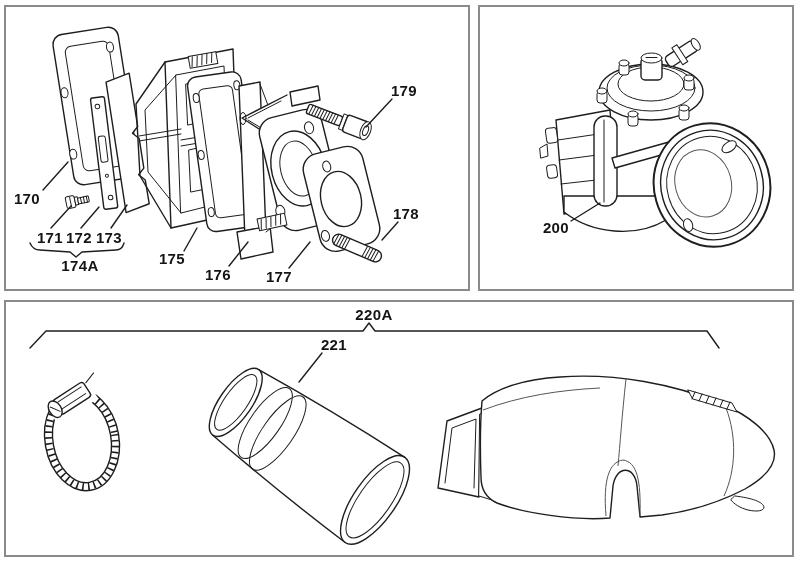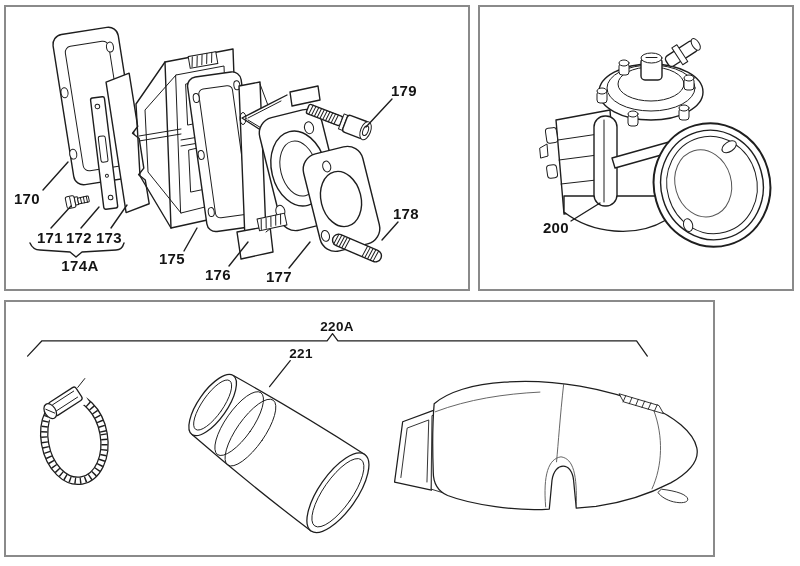--- a/index.html
+++ b/index.html
@@ -1,21 +1,21 @@
 <!DOCTYPE html>
 <html><head>
 <meta charset="utf-8">
 <style>
   html,body{margin:0;padding:0;background:#ffffff;}
   .stage{position:relative;width:800px;height:566px;background:#ffffff;overflow:hidden;
          font-family:"Liberation Sans",sans-serif;}
   .panel{position:absolute;border:2px solid #8a8a8a;background:#ffffff;box-sizing:border-box;}
   #panel-reed{left:4px;top:5px;width:466px;height:286px;}
   #panel-carb{left:478px;top:5px;width:316px;height:286px;}
-  #panel-intake{left:4px;top:300px;width:711px;height:257px;}
+  #panel-intake{left:4px;top:300px;width:790px;height:257px;}
   .panel svg{display:block;width:100%;height:100%;}
   .s{stroke:#1e1e1e;stroke-width:1.4;fill:none;stroke-linecap:round;stroke-linejoin:round;}
   .sw{stroke:#1e1e1e;stroke-width:1.4;fill:#ffffff;stroke-linecap:round;stroke-linejoin:round;}
   .thin{stroke-width:1;}
   .thick{stroke-width:2;}
   .lt{stroke:#555555;stroke-width:1;fill:none;}
   .lbl{font:700 15px "Liberation Sans",sans-serif;fill:#141414;letter-spacing:.4px;}
 </style>
 </head>
 <body>

